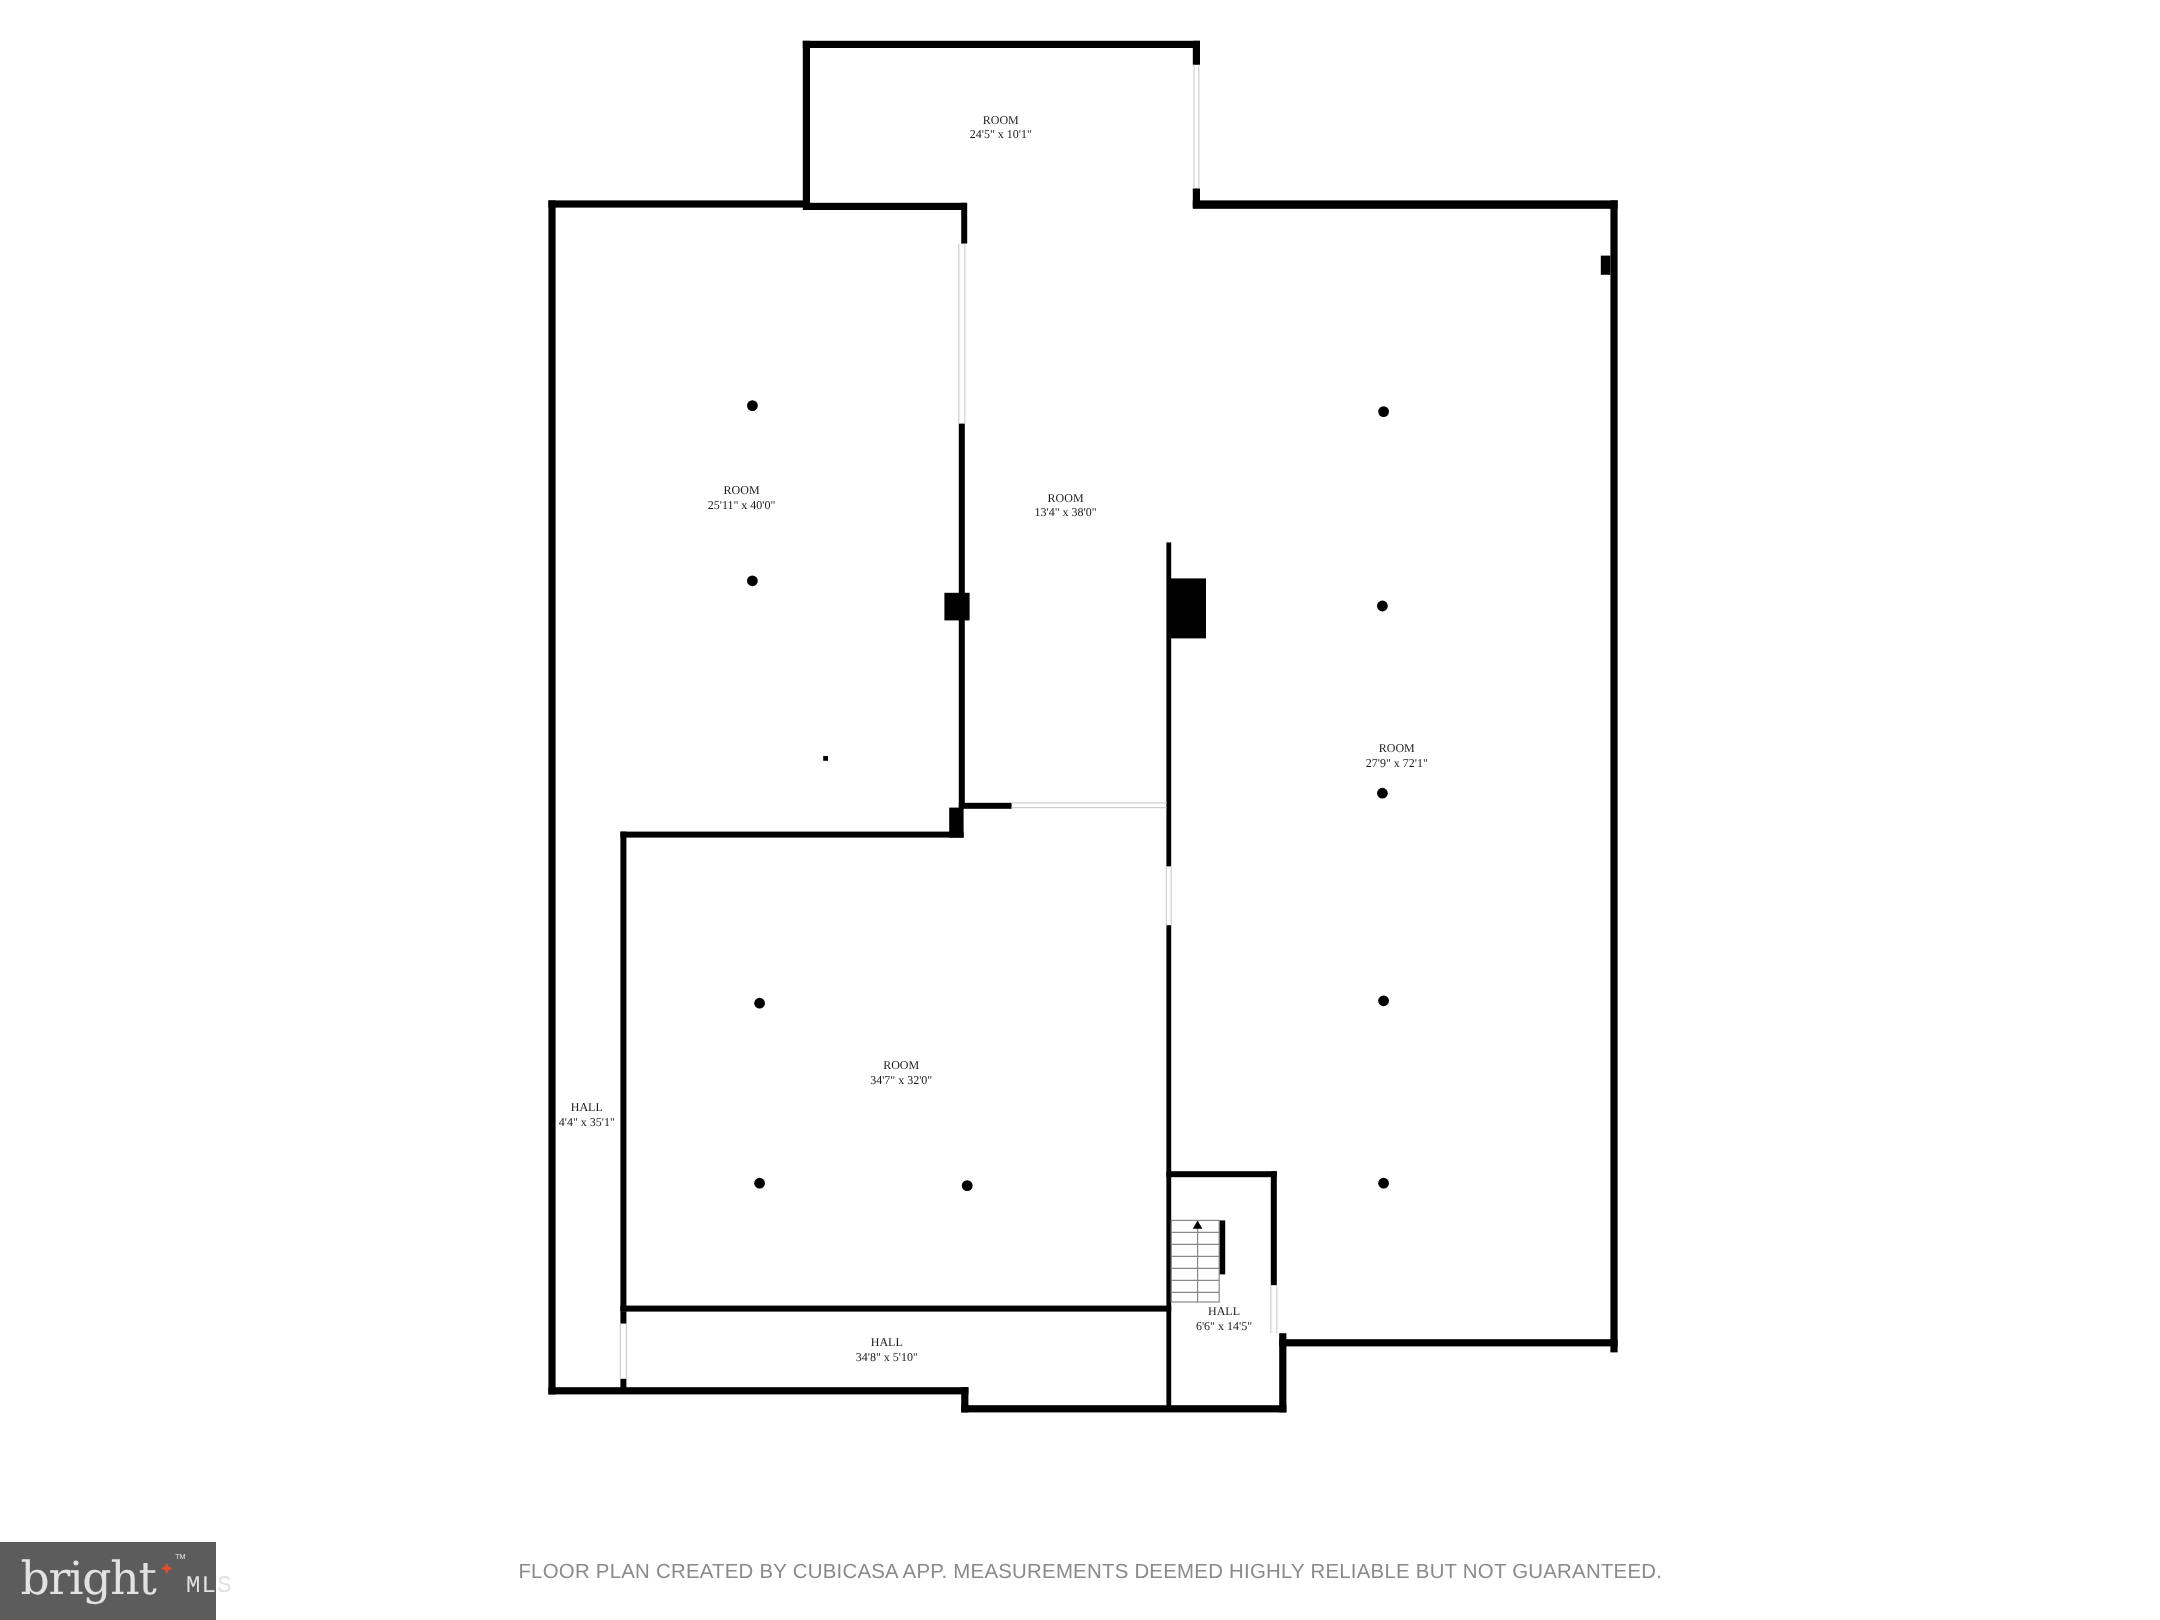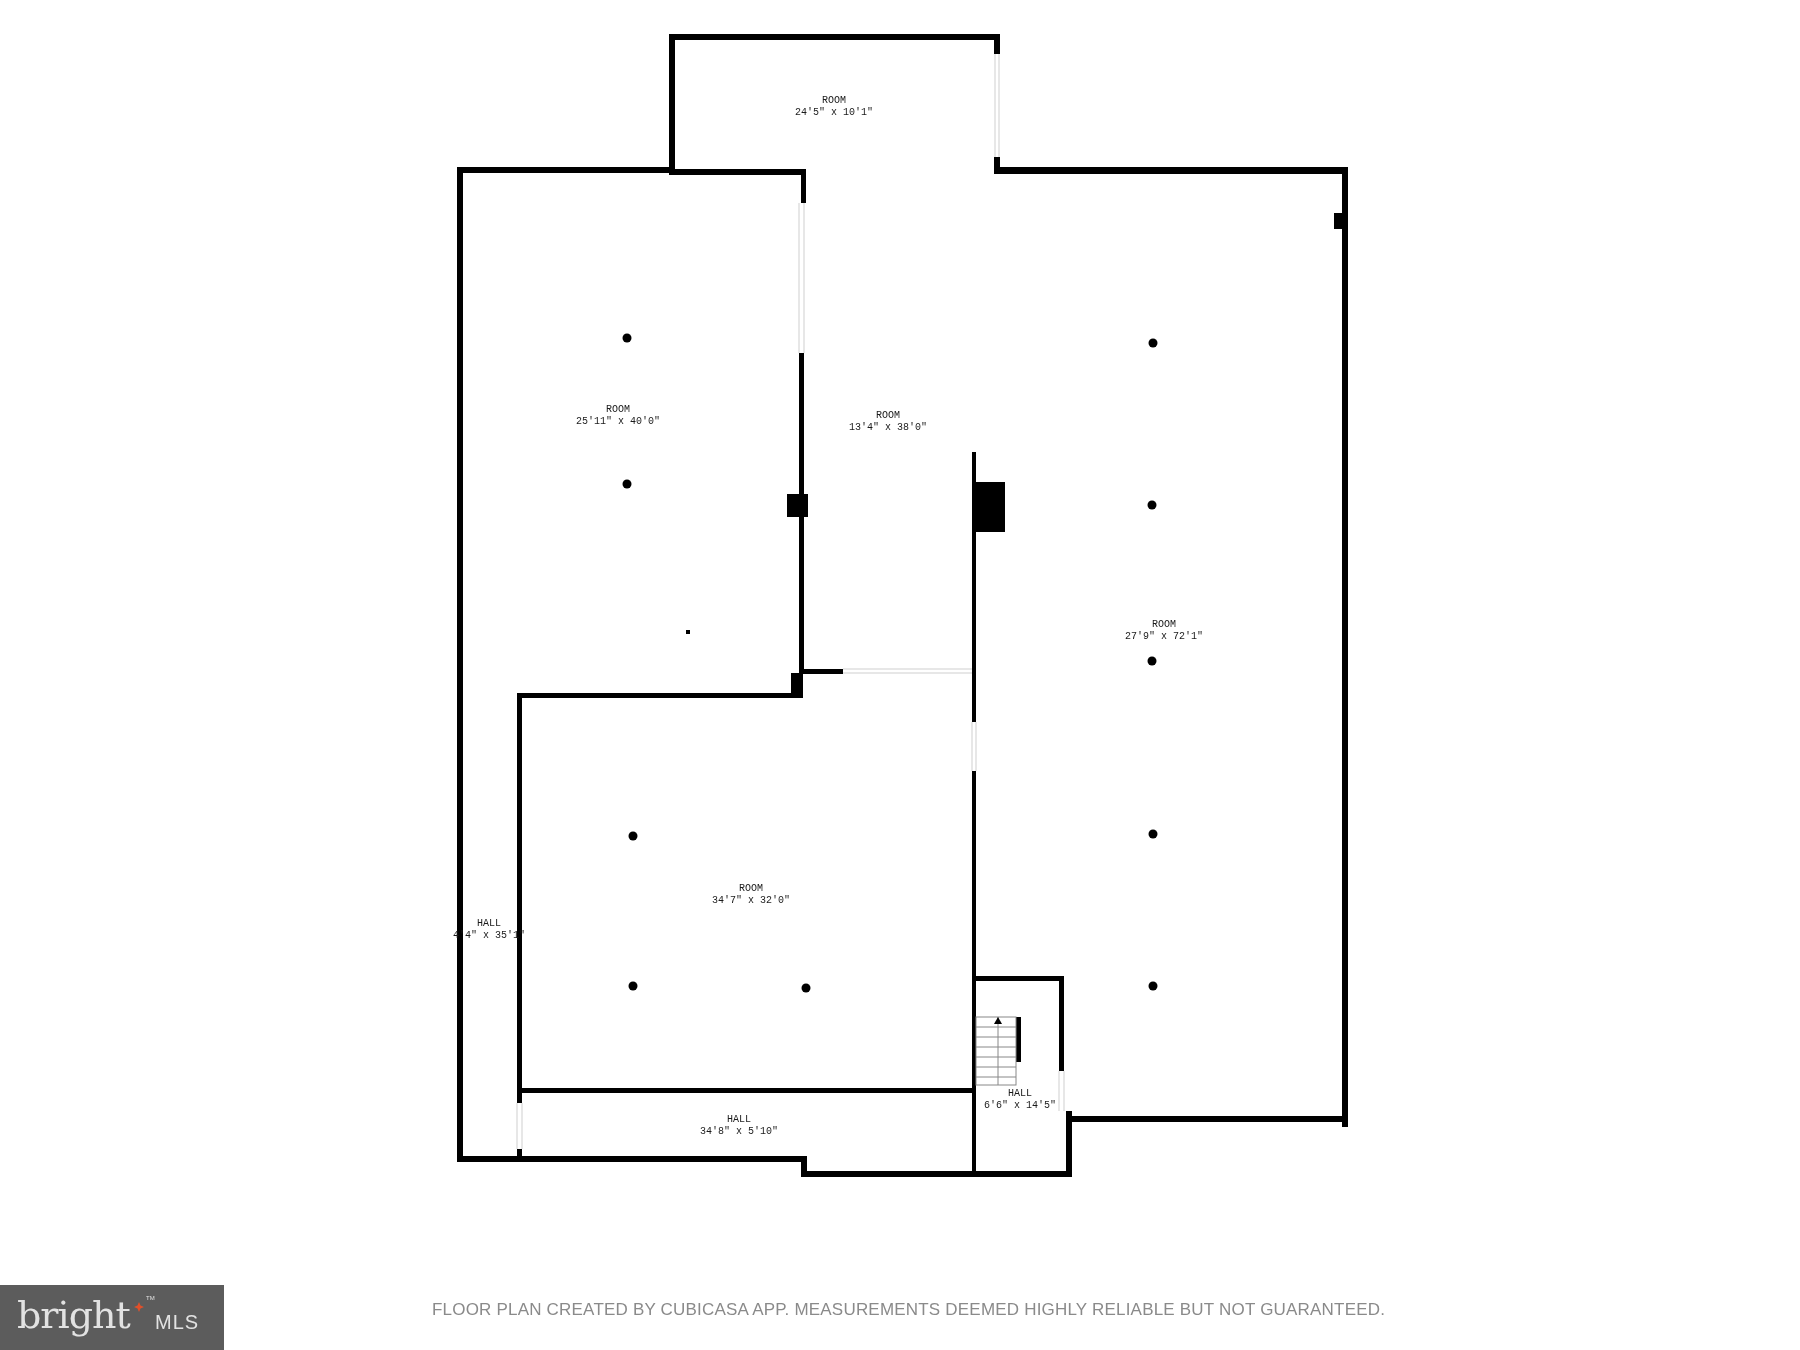--- a/index.html
+++ b/index.html
@@ -1,23 +1,23 @@
 <!DOCTYPE html>
 <html><head>
   <meta charset="utf-8">
   <style>
     html, body { margin: 0; padding: 0; background: #ffffff; }
     body { width: 1800px; height: 1350px; position: relative; overflow: hidden; font-family: "Liberation Sans", sans-serif; }
     #plan { position: absolute; left: 0; top: 0; width: 1800px; height: 1350px; }
-    .room-label { position: absolute; transform: translateX(-50%); text-align: center; color: #1a1a1a; font-size: 10px; line-height: 12px; white-space: nowrap; font-family: Liberation Mono, monospace; }
+    .room-label { position: absolute; transform: translateX(-50%); text-align: center; color: #1a1a1a; font-size: 10px; line-height: 12px; white-space: nowrap; font-family: Liberation Serif, serif; }
     .room-label .name, .room-label .dims { display: block; }
     .footer-note { position: absolute; left: 432px; top: 1300px; font-size: 17px; color: #8a8a8a; letter-spacing: 0.2px; font-family: "Liberation Sans", sans-serif; white-space: nowrap; }
-    .logo { position: absolute; left: 0; top: 1285px; width: 224px; height: 65px; background: #5c5c5c; }
+    .logo { position: absolute; left: 0; top: 1285px; width: 180px; height: 65px; background: #5c5c5c; }
     .logo .bright { position: absolute; left: 17px; top: 8px; font-family: "DejaVu Serif", serif; font-size: 38px; color: #e2e2e2; letter-spacing: -1px; }
-    .logo .mls { position: absolute; left: 155px; top: 26px; font-family: Liberation Sans, sans-serif; font-size: 20px; color: #e2e2e2; letter-spacing: 1px; }
+    .logo .mls { position: absolute; left: 155px; top: 26px; font-family: Liberation Mono, monospace; font-size: 20px; color: #e2e2e2; letter-spacing: 1px; }
     .logo .tm { position: absolute; left: 146px; top: 10px; font-size: 6px; color: #e2e2e2; font-family: "Liberation Sans", sans-serif; }
     .logo .spark { position: absolute; left: 134px; top: 17px; width: 10px; height: 10px; }
   </style>
 </head>
 <body>
 
 <svg id="plan" viewBox="0 0 1800 1350" xmlns="http://www.w3.org/2000/svg">
   <g fill="#000">
 
     <rect x="669" y="34" width="331" height="6"></rect>

